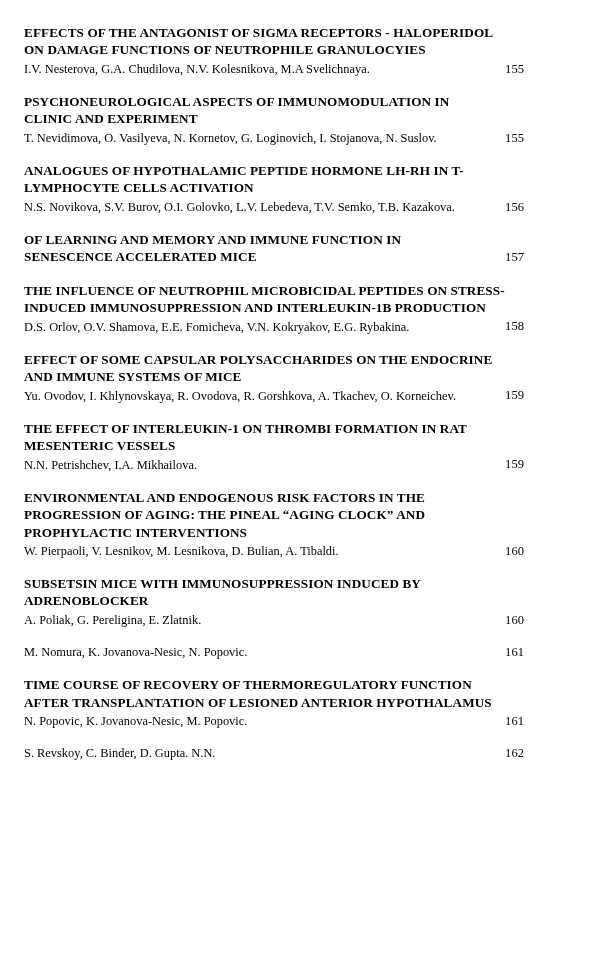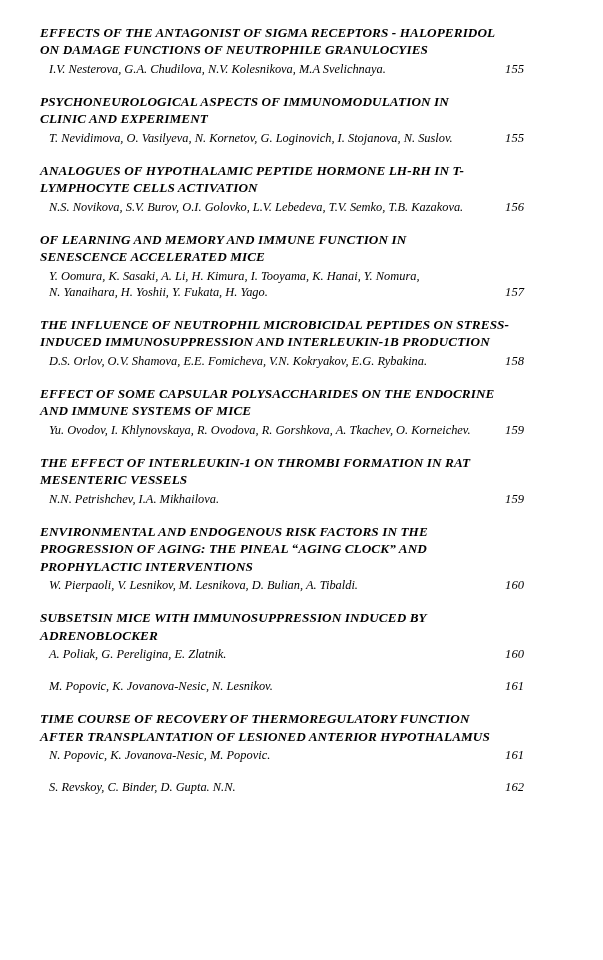--- a/index.html
+++ b/index.html
@@ -12,22 +12,21 @@
     height: 960px;
     font-family: "Liberation Serif", serif;
     color: #000000;
     overflow: hidden;
   }
   .page {
     position: relative;
     width: 558px;
     height: 960px;
     box-sizing: border-box;
-    padding: 24px 34px 0 40px;
-    font-style: italic;
+    padding: 24px 34px 0 24px;
   }
   .toc-list {
     display: block;
   }
   .entry {
     position: relative;
     margin-bottom: 16px;
     padding-right: 74px;
   }
   .entry .title {
@@ -42,21 +41,20 @@
     white-space: nowrap;
   }
   .entry .authors {
     font-size: 12.4px;
     line-height: 1.3;
     margin-top: 2px;
   }
   .entry .authors .aline {
     display: block;
     white-space: nowrap;
-    margin-left: 9px;
   }
   .entry .page-num {
     position: absolute;
     right: 0;
     bottom: 0;
     font-size: 12.6px;
     line-height: 1.3;
     text-align: right;
     width: 34px;
   }
@@ -93,24 +91,20 @@
         </div>
         <div class="authors">
           <span class="aline">N.S. Novikova, S.V. Burov, O.I. Golovko, L.V. Lebedeva, T.V. Semko, T.B. Kazakova.</span>
         </div>
         <div class="page-num">156</div>
       </div>
       <div class="entry">
         <div class="title">
           <span class="tline">OF LEARNING AND MEMORY AND IMMUNE FUNCTION IN</span>
           <span class="tline">SENESCENCE ACCELERATED MICE</span>
-        </div>
-        <div class="authors">
-          <span class="aline">Y. Oomura, K. Sasaki, A. Li, H. Kimura, I. Tooyama, K. Hanai, Y. Nomura,</span>
-          <span class="aline">N. Yanaihara, H. Yoshii, Y. Fukata, H. Yago.</span>
         </div>
         <div class="page-num">157</div>
       </div>
       <div class="entry">
         <div class="title">
           <span class="tline">THE INFLUENCE OF NEUTROPHIL MICROBICIDAL PEPTIDES ON STRESS-</span>
           <span class="tline">INDUCED IMMUNOSUPPRESSION AND INTERLEUKIN-1β PRODUCTION</span>
         </div>
         <div class="authors">
           <span class="aline">D.S. Orlov, O.V. Shamova, E.E. Fomicheva, V.N. Kokryakov, E.G. Rybakina.</span>
@@ -153,21 +147,21 @@
           <span class="tline">SUBSETSIN MICE WITH IMMUNOSUPPRESSION INDUCED BY</span>
           <span class="tline">ADRENOBLOCKER</span>
         </div>
         <div class="authors">
           <span class="aline">A. Poliak, G. Pereligina, E. Zlatnik.</span>
         </div>
         <div class="page-num">160</div>
       </div>
       <div class="entry">
         <div class="authors">
-          <span class="aline">M. Popovic, K. Jovanova-Nesic, N. Lesnikov.</span>
+          <span class="aline">M. Nomura, K. Jovanova-Nesic, N. Popovic.</span>
         </div>
         <div class="page-num">161</div>
       </div>
       <div class="entry">
         <div class="title">
           <span class="tline">TIME COURSE OF RECOVERY OF THERMOREGULATORY FUNCTION</span>
           <span class="tline">AFTER TRANSPLANTATION OF LESIONED ANTERIOR HYPOTHALAMUS</span>
         </div>
         <div class="authors">
           <span class="aline">N. Popovic, K. Jovanova-Nesic, M. Popovic.</span>

